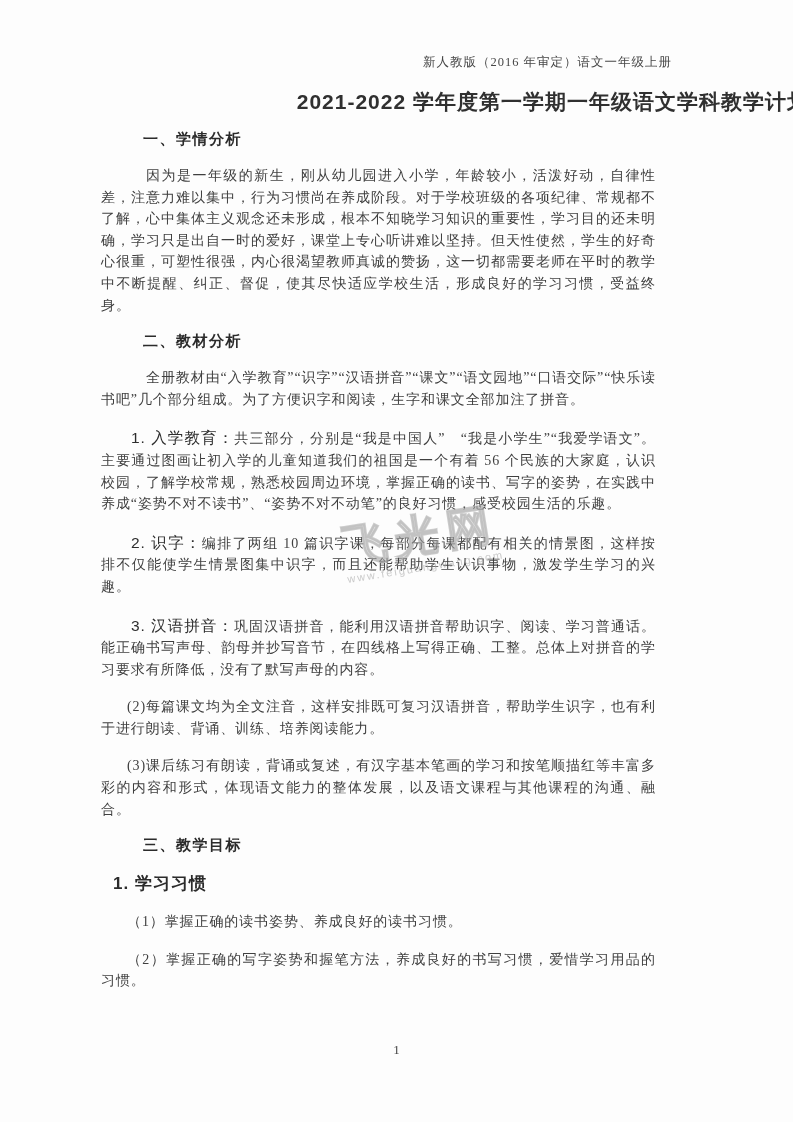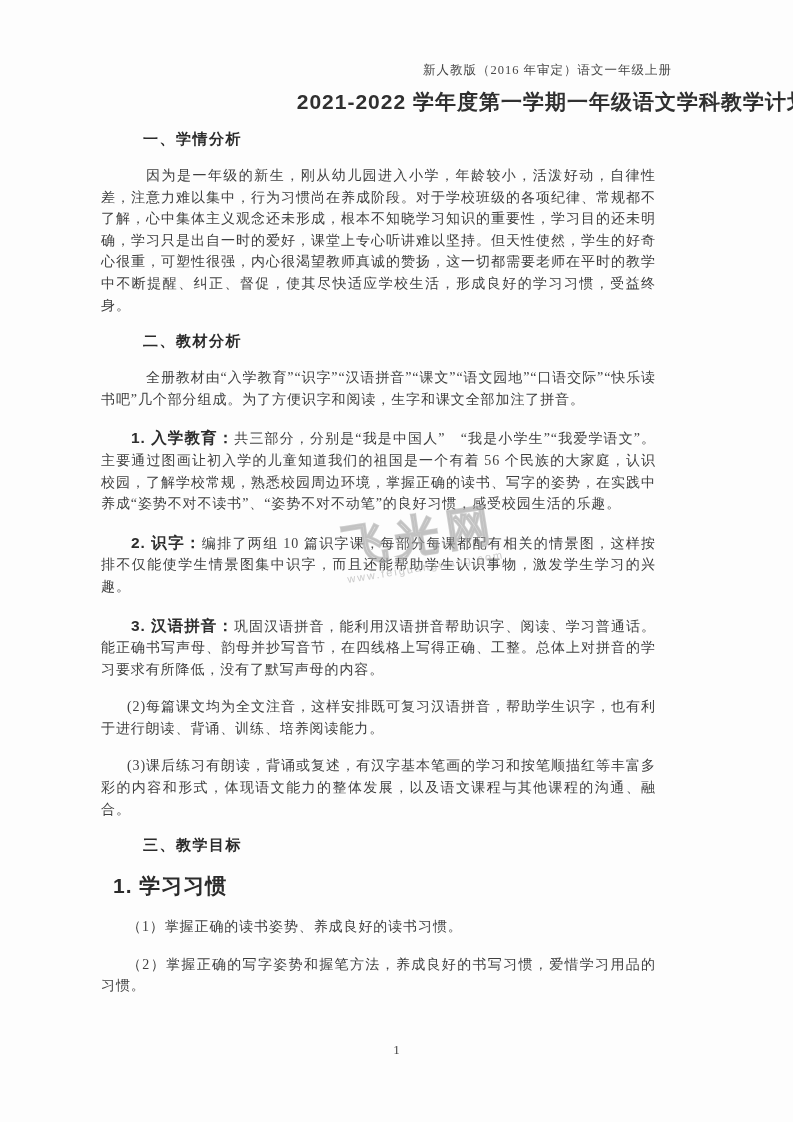--- a/index.html
+++ b/index.html
@@ -6,21 +6,21 @@
   .page {
     position:relative;
     width:793px; height:1122px;
     margin:0 auto;
     background:#fdfdfd;
     overflow:hidden;
     color:#3f3f3f;
     font-family:"Liberation Serif","DejaVu Serif",serif;
   }
   .header-note {
-    position:absolute; top:62px; right:121px;
+    position:absolute; top:54px; right:121px;
     font-size:12.5px; letter-spacing:1px; color:#474747;
     white-space:nowrap;
   }
   .doc-title {
     position:absolute; top:88px; left:0; width:100%;
     margin:0; text-align:right;
     font-family:"Liberation Sans","DejaVu Sans",sans-serif;
     font-weight:bold; font-size:21px; color:#303030;
     letter-spacing:1px;
     padding-left:16px;
@@ -35,26 +35,26 @@
   }
   .sec-heading.first { margin-top:0; }
   .body-p {
     font-size:14px; line-height:21.6px; letter-spacing:0.9px;
     text-align:justify; margin:16px; color:#3f3f3f;
   }
   .indent-p { text-indent:45px; }
   .item-p { text-indent:30px; margin-top:17px; }
   .item-label {
     font-family:"Liberation Sans","DejaVu Sans",sans-serif;
-    font-weight:bold; font-size:15.5px; color:#2d2d2d;
+    font-weight:normal; font-size:15.5px; color:#2d2d2d;
   }
   .sub-p { text-indent:26px; }
   .sub-heading {
     font-family:"Liberation Sans","DejaVu Sans",sans-serif;
-    font-weight:bold; font-size:21px; color:#2b2b2b;
+    font-weight:bold; font-size:17px; color:#2b2b2b;
     margin:17px 0 6px 28px; letter-spacing:1px;
   }
   .watermark {
     position:absolute; left:342px; top:506px;
     transform:rotate(-9deg);
     text-align:center; pointer-events:none;
   }
   .wm-logo {
     font-family:"Liberation Sans","DejaVu Sans",sans-serif;
     font-weight:bold; font-size:44px; letter-spacing:8px;

